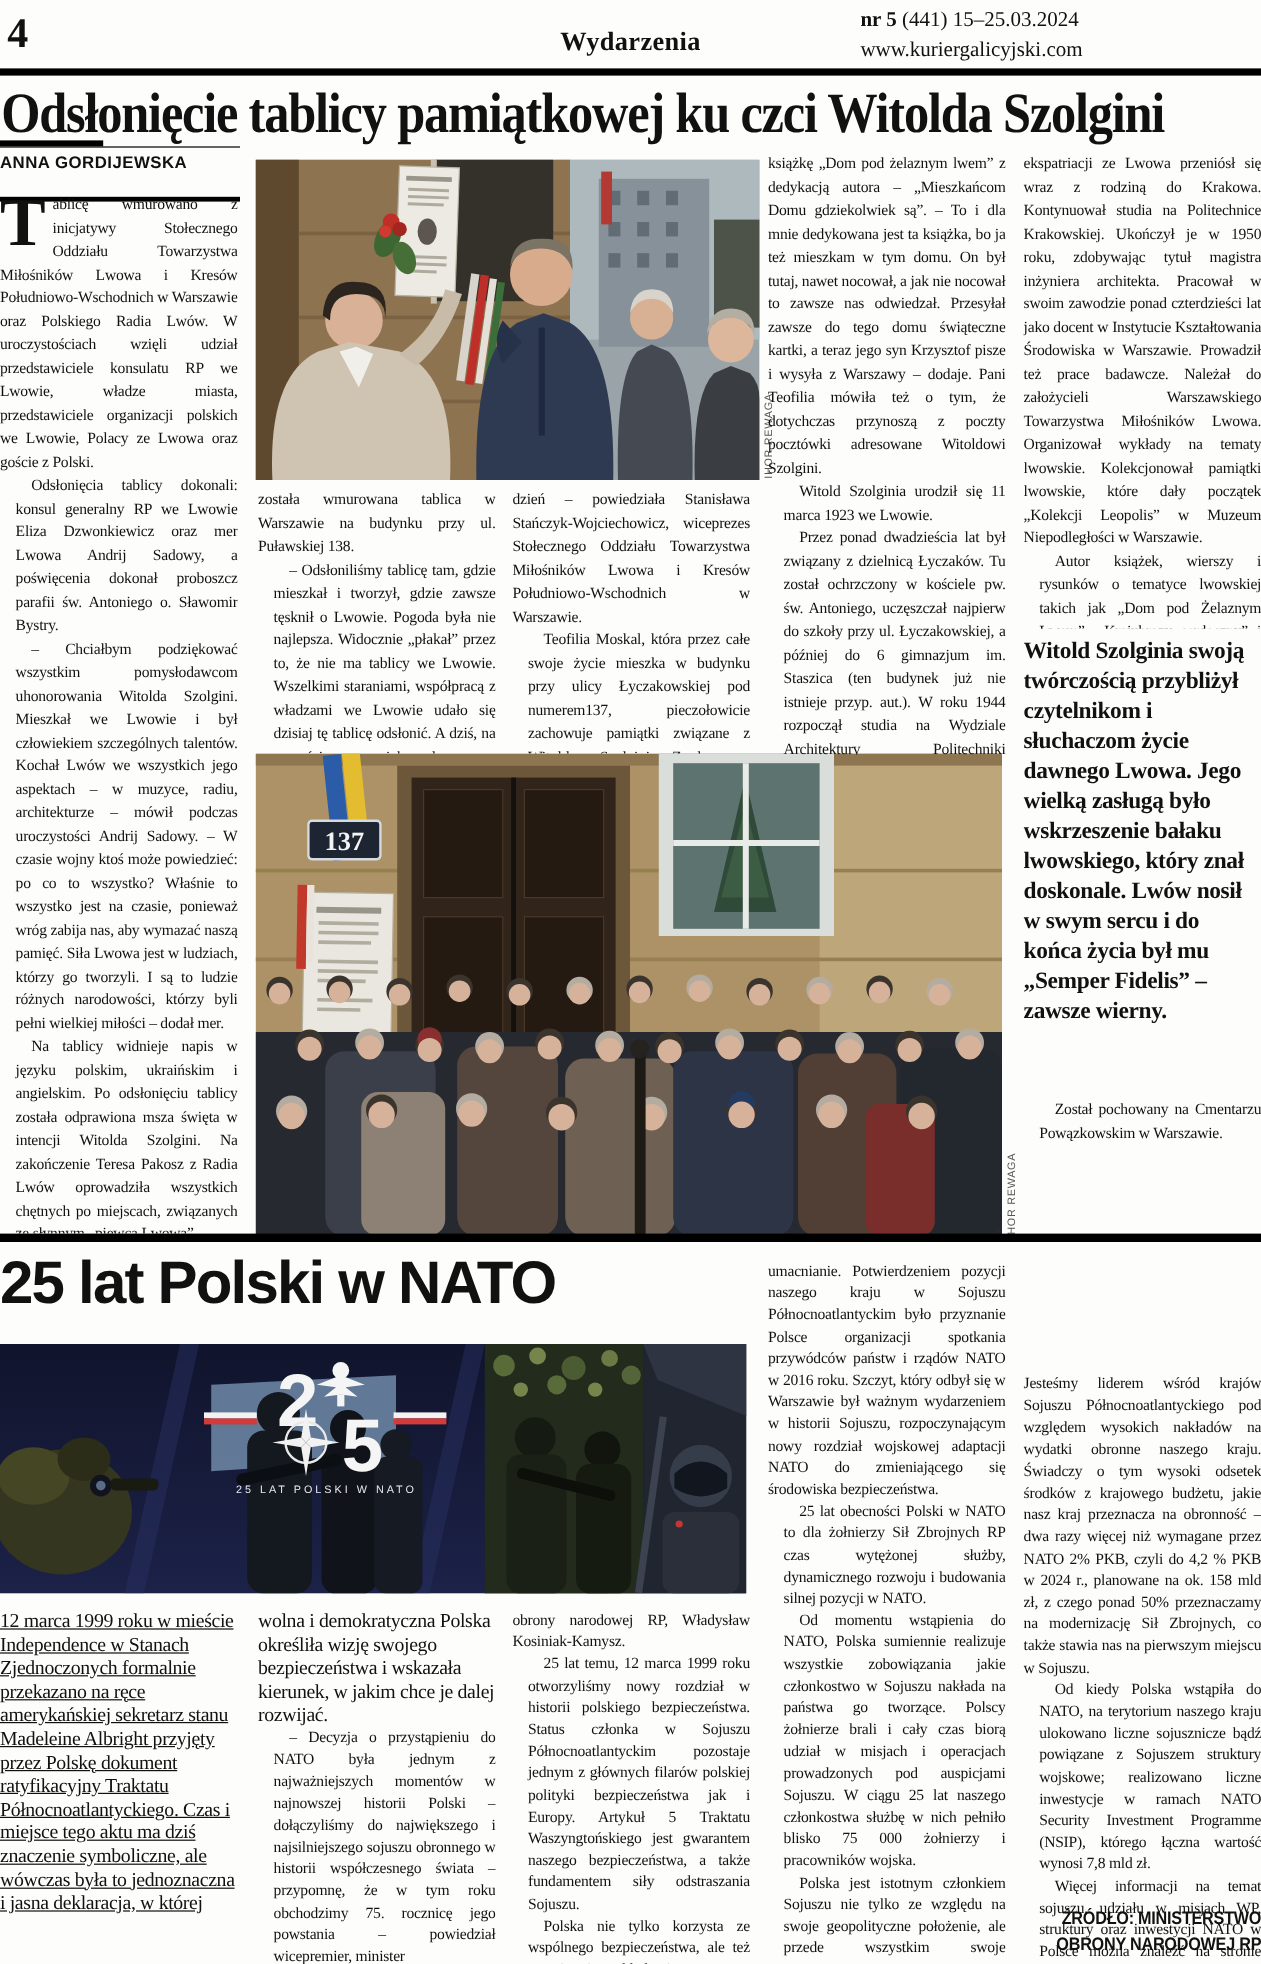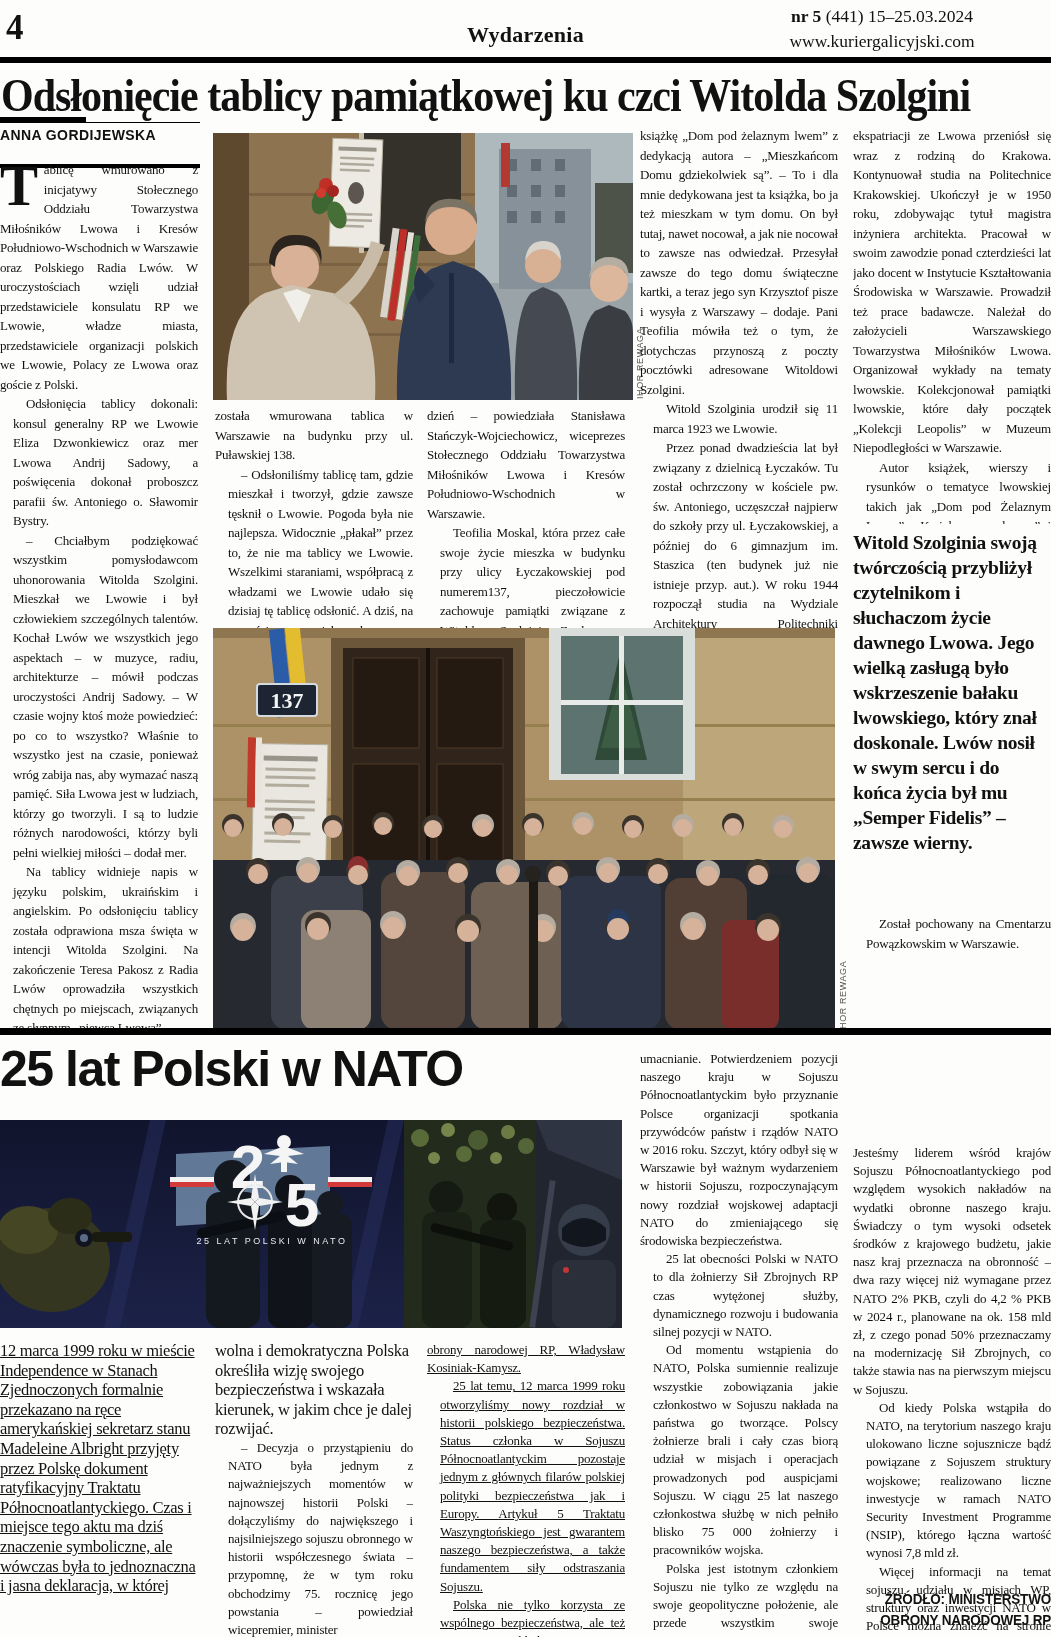--- a/index.html
+++ b/index.html
@@ -3,21 +3,21 @@
 <meta charset="utf-8">
 <style>
   html,body { margin:0; padding:0; background:#e8e8e8; }
   .page { position:relative; width:1051px; height:1637px; margin:0 auto; background:#fdfdfb;
           font-family:"Liberation Serif",serif; color:#111; overflow:hidden; }
   .abs { position:absolute; }
 
   
   #page-num { left:6px; top:8px; font-size:35px; font-weight:700; }
   #section-title { left:0; right:0; top:22px; text-align:center; font-size:22px; font-weight:700; letter-spacing:0.3px; }
-  #issue-block { right:4px; top:4px; width:330px; text-align:center; font-size:17.5px; line-height:25px; }
+  #issue-block { right:4px; top:4px; width:330px; text-align:left; font-size:17.5px; line-height:25px; }
   #issue-block b { font-weight:700; }
   .rule { position:absolute; left:0; width:1051px; background:#000; }
   #rule-top { top:57px; height:6px; }
   #rule-nato { top:1028px; height:7px; }
 
   #headline { left:1px; top:68px; margin:0; font-size:42px; font-weight:700; letter-spacing:-1px;
               white-space:nowrap; transform:scaleY(1.13); transform-origin:top left; }
 
   #author-bar { left:0; top:117px; width:86px; height:5px; background:#000; }
   #author-box { left:0; top:122px; width:200px; border-top:1px solid #000; border-bottom:4px solid #000;
@@ -40,21 +40,21 @@
 
   #nato-headline { left:0; top:1040px; margin:0; font-family:"Liberation Sans",sans-serif;
                    font-size:50px; font-weight:700; letter-spacing:-1.5px; }
   #a2c4 { left:640px; top:1050px; height:582px; }
   #a2c5 { left:853px; top:1108px; height:534px;margin-top:36px; }
   #source-block { left:833px; top:1588px; width:218px; text-align:right;
                   font-family:"Liberation Sans",sans-serif; font-weight:700; font-size:13.5px;
                   line-height:19px; letter-spacing:-0.2px; transform:scaleY(1.12); transform-origin:top right; }
   #a2c1 { left:0;    top:1341px; height:296px;text-decoration:underline; }
   #a2c2 { left:215px; top:1341px; height:296px; }
-  #a2c3 { left:427px; top:1341px; height:296px;text-decoration:underline; }
+  #a2c3 { left:427px; top:1341px; height:296px; }
   .lede p { margin:0; font-size:16.5px; line-height:19.6px; letter-spacing:-0.3px; text-align:left; }
 
   .dropcap { float:left; font-size:57px; line-height:46px; font-weight:700; margin:3px 6px 0 0; }
 
   .photo { position:absolute; display:block; }
   #photo1 { left:213px; top:133px; }
   #photo2 { left:213px; top:628px; }
   #nato-banner { left:0; top:1120px; }
 
   .credit { position:absolute; font-family:"Liberation Sans",sans-serif; font-size:9px; color:#555;

